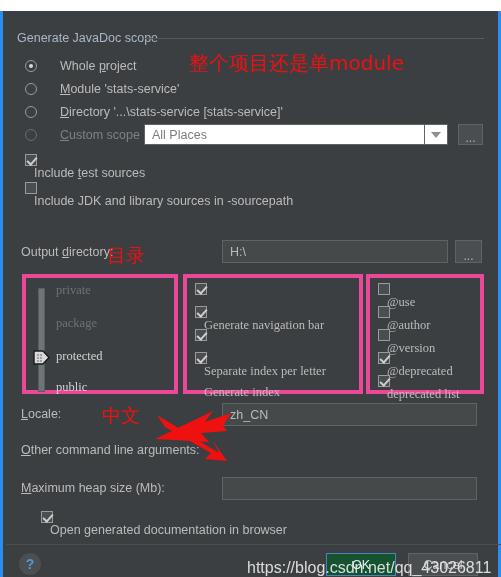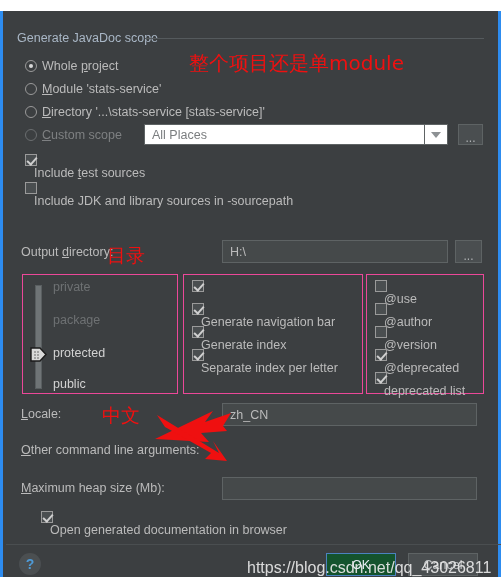--- a/index.html
+++ b/index.html
@@ -30,21 +30,21 @@
   .radio{
     width:12px;height:12px;border-radius:50%;
     border:1px solid #9a9a9a;background:#3c3f41;
     box-sizing:border-box;flex:0 0 auto;position:relative;
   }
   .radio.on:after{
     content:"";position:absolute;left:3px;top:3px;width:4px;height:4px;
     border-radius:50%;background:#d8d8d8;
   }
   .radio.dim{border-color:#6b6e70;}
-  .rlabel{margin-left:5px;color:#bbbbbb;white-space:nowrap;font-size:12.5px;}
+  .rlabel{margin-left:23px;color:#bbbbbb;white-space:nowrap;font-size:12.5px;}
   .rlabel.dim{color:#7e8082;}
   .u{text-decoration:underline;}
 
   
   .combo{
     position:absolute;left:141px;top:113px;width:304px;height:21px;
     background:#ffffff;border:1px solid #5e6364;box-sizing:border-box;
     display:flex;align-items:center;
   }
   .combo-text{margin-left:7px;color:#7a7d7f;font-size:12.5px;}
@@ -81,21 +81,21 @@
   .lbl{position:absolute;color:#bbbbbb;font-size:12.5px;white-space:nowrap;}
   .txt{
     position:absolute;background:#45494a;border:1px solid #5e6364;
     box-sizing:border-box;display:flex;align-items:center;
     color:#bbbbbb;font-size:12.5px;
   }
   .txt > span{margin-left:7px;}
   .txt.focus{border:2px solid #4a88c7;background:#45494a;}
 
   
-  .panel{position:absolute;border:1px solid #ec4899;box-sizing:border-box;background:#3c3f41;}
+  .panel{position:absolute;border:4px solid #ec4899;box-sizing:border-box;background:#3c3f41;font-family:Liberation Serif, serif;}
 
   
   .sl-track{position:absolute;left:12px;top:10px;width:7px;height:104px;background:#6f7476;border:1px solid #595e60;box-sizing:border-box;}
   .sl-thumb{position:absolute;left:7px;top:72px;width:17px;height:15px;}
   .sl-thumb svg{display:block;}
   .sl-text{position:absolute;left:30px;font-size:12.5px;white-space:nowrap;}
 
   
   .help{
     position:absolute;left:16px;top:542px;width:22px;height:22px;border-radius:50%;
@@ -201,21 +201,21 @@
   </div>
 
   <div class="panel" style="left:180px;top:263px;width:180px;height:120px;">
     <div class="cb-row" style="left:8px;top:5px;">
       <div class="cb on"></div>
     </div>
     <div class="cb-row" style="left:8px;top:28px;">
       <div class="cb on"></div>
       <div class="cblabel">Generate navigation bar</div>
     </div>
-    <div class="cb-row" style="left:8px;top:51px;">
+    <div class="cb-row" style="left:8px;top:51px;gap:44px;">
       <div class="cb on"></div>
       <div class="cblabel">Generate index</div>
     </div>
     <div class="cb-row" style="left:8px;top:74px;">
       <div class="cb on"></div>
       <div class="cblabel">Separate index per letter</div>
     </div>
   </div>
 
   <div class="panel" style="left:363px;top:263px;width:118px;height:120px;">

